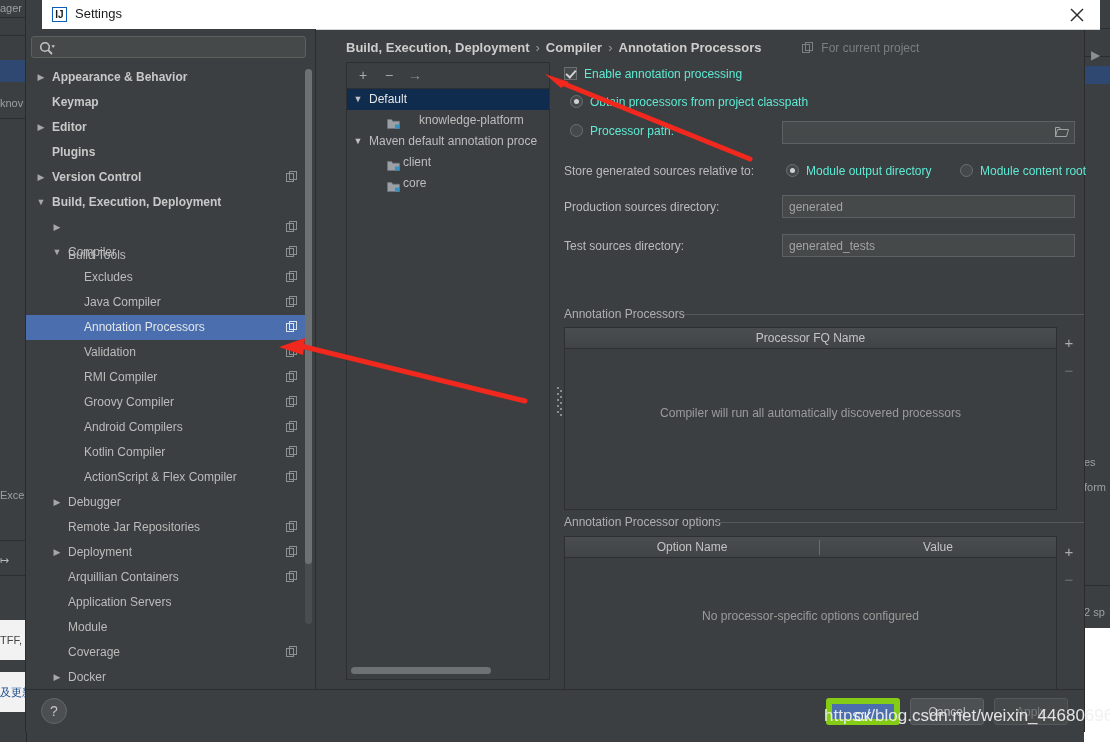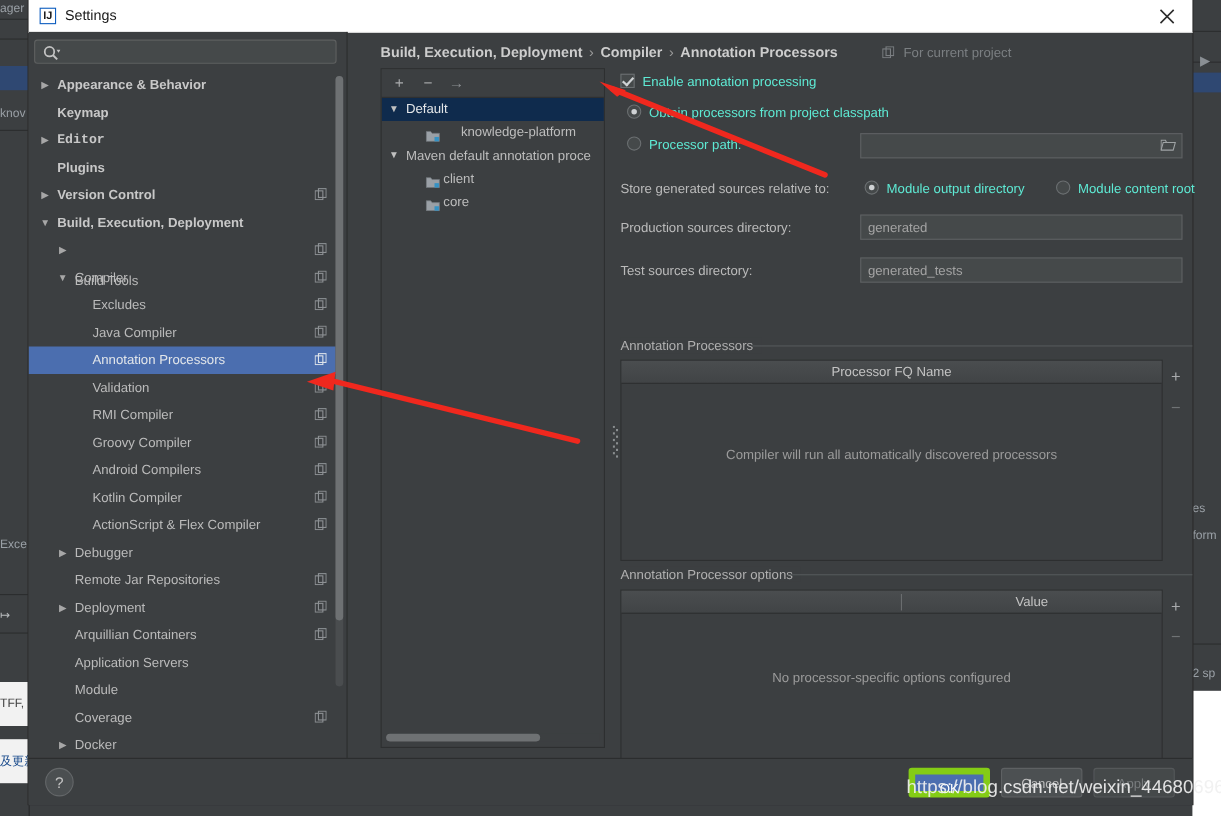--- a/index.html
+++ b/index.html
@@ -26,21 +26,21 @@
   .bg-arrow{position:absolute;color:#8a8f94;font-size:12px;}
 
   
   #dialog{
     position:absolute;left:26px;top:0;width:1058px;height:731px;
     background:#3c3f41;
     box-shadow:0 0 0 1px #2b2b2b;
   }
   
   #titlebar{
-    position:absolute;left:0;top:0;width:1058px;height:29px;
+    position:absolute;left:16px;top:0;width:1058px;height:29px;
     background:#ffffff;border-bottom:1px solid #d6d6d6;
   }
   #app-icon{
     position:absolute;left:10px;top:7px;width:15px;height:15px;
     background:#ffffff;border:1.6px solid #0d5dbf;box-sizing:border-box;
     display:flex;align-items:center;justify-content:center;
   }
   #app-icon span{font-size:10px;font-weight:bold;color:#1b1b1b;line-height:1;}
   #title-text{position:absolute;left:33px;top:6px;font-size:13px;color:#1a1a1a;font-family:"Liberation Sans",sans-serif;}
   #close-btn{position:absolute;right:0px;top:0;width:46px;height:29px;cursor:default;}
@@ -199,21 +199,21 @@
       <div id="tree">
           <div class="tnode bold">
             <span class="arrow" style="left: 8px;">▶</span>
             <span class="lbl" style="left: 26px;">Appearance &amp; Behavior</span>
           </div>
           <div class="tnode bold">
             <span class="lbl" style="left: 26px;">Keymap</span>
           </div>
           <div class="tnode bold">
             <span class="arrow" style="left: 8px;">▶</span>
-            <span class="lbl" style="left: 26px; font-family: Liberation Mono, monospace;">Editor</span>
+            <span class="lbl" style="left: 26px;">Editor</span>
           </div>
           <div class="tnode bold">
             <span class="lbl" style="left: 26px;">Plugins</span>
           </div>
           <div class="tnode bold">
             <span class="arrow" style="left: 8px;">▶</span>
             <span class="lbl" style="left: 26px;">Version Control</span>
             <span class="cfg"><svg width="11" height="11" viewBox="0 0 11 11" style="vertical-align:-1px">
                 <rect x="0.5" y="2.5" width="7" height="8" fill="none" stroke="#8d9194"></rect>
                 <rect x="3.5" y="0.5" width="7" height="8" fill="none" stroke="#8d9194"></rect>
@@ -476,20 +476,21 @@
         <div class="side-btns" style="left:494px;top:265px;">
           <div class="side-btn" style="top:5px;">+</div>
           <div class="side-btn dim" style="top:33px;">−</div>
         </div>
 
         <div class="group-title" style="left:0px;top:453px;">Annotation Processor options</div>
         <div class="group-line" style="left:152px;top:460px;width:368px;"></div>
 
         <div class="tablebox" style="left:0px;top:474px;width:493px;height:160px;">
           <div class="thead" style="width:491px;">
+            <div class="th" style="left:0;width:254px;">Option Name</div>
             <div class="th-div" style="left:254px;"></div>
             <div class="th" style="left:255px;width:236px;">Value</div>
           </div>
           <div class="empty-msg" style="top:72px;">No processor-specific options configured</div>
         </div>
         <div class="side-btns" style="left:494px;top:474px;">
           <div class="side-btn" style="top:5px;">+</div>
           <div class="side-btn dim" style="top:33px;">−</div>
         </div>
 

